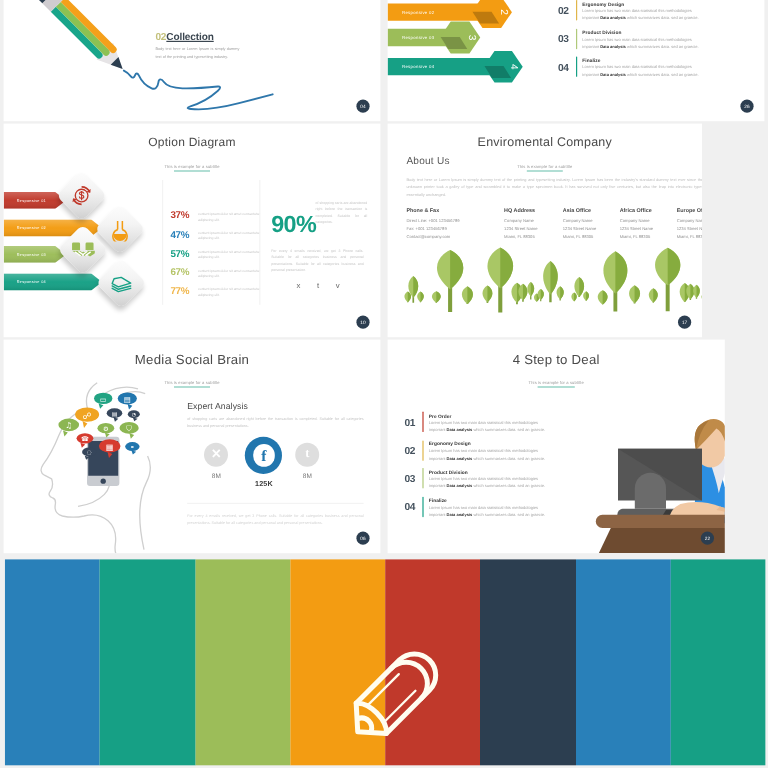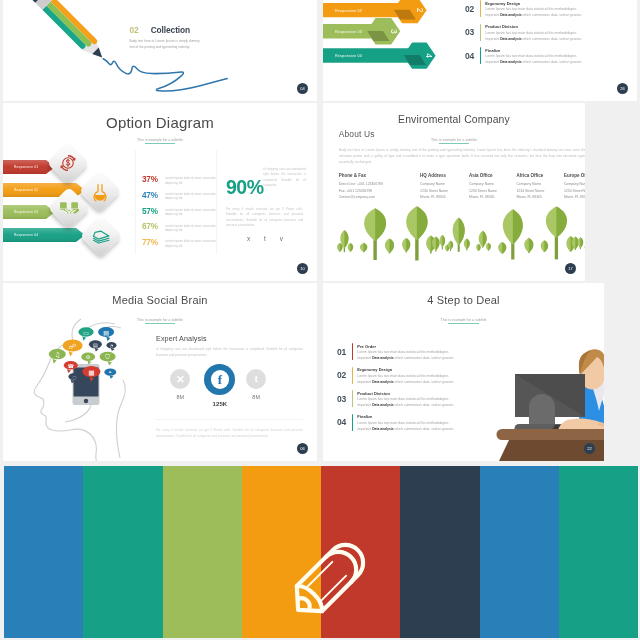--- a/index.html
+++ b/index.html
@@ -19,21 +19,21 @@
   .badge{position:absolute;right:9px;bottom:7px;width:11px;height:11px;border-radius:50%;
          background:#2c3e50;color:#fff;font-size:4px;line-height:11px;text-align:center;}
   
   .sl-title{position:absolute;left:0;right:0;text-align:center;color:#4a4a4a;
             font-size:14px;font-weight:400;letter-spacing:.2px;}
   .sl-sub{position:absolute;left:0;right:0;text-align:center;}
   .sl-sub span{display:inline-block;position:relative;font-size:3.4px;color:#9a9a9a;letter-spacing:.1px;line-height:4px;}
   .sl-sub span:after{content:"";position:absolute;left:17%;right:17%;bottom:-2.4px;height:1.2px;background:#7fc9b8;}
 
   
-  .s3 .sl-title{top:11px;font-size:15px;}
+  .s3 .sl-title{top:11px;font-size:10px;}
   .s3 .sl-sub{top:24px;}
   .ribbons{position:absolute;left:0px;top:57px;width:150px;}
   .rib{position:relative;height:14px;margin-bottom:8.7px;display:flex;align-items:center;}
   .rib .rt{position:relative;z-index:3;color:#fff;font-size:3.2px;letter-spacing:.25px;padding-left:11px;}
   .diamonds{position:absolute;left:0px;top:0px;width:160px;height:170px;}
   .dia{position:absolute;width:30px;height:30px;border-radius:5.5px;
        transform:rotate(45deg);
        background:linear-gradient(135deg,#fdfdfd 0%,#f4f4f4 40%,#e0e0e0 74%,#cccccc 100%);
        box-shadow:2px 3px 4px rgba(0,0,0,0.20);display:flex;align-items:center;justify-content:center;}
   .dia > svg{transform:rotate(-45deg);}
@@ -127,21 +127,21 @@
             <path d="M23.200000000000003 133.5 h56.5 a2.9 2.9 0 0 1 0 5.8 h-56.5 z" fill="#8cc152"></path>
             <path d="M23.200000000000003 139.3 h54 a2.9 2.9 0 0 1 0 5.8 h-54 z" fill="#18a58a"></path>
             <path d="M23.200000000000003 127.7 h-10 v17.4 h10 z" fill="#cfccd0"></path>
             <path d="M13.200000000000003 127.7 h-6 a4.2 4.2 0 0 0 -4.2 4.2 v9 a4.2 4.2 0 0 0 4.2 4.2 h6 z" fill="#2c3e50"></path>
           </g>
           <path d="M100.2 137.8 C103.2 139.2 104.8 141.0 106.2 142.8 C107.4 144.3 108.8 143.8 109.6 141.6 C110.3 139.6 111.8 139.8 112.8 142.0 C114.6 146.0 118.8 150.6 123.4 152.6 C126.2 153.8 128.4 152.0 129.0 147.6 C129.4 144.4 131.6 144.4 133.6 147.4 C135.8 150.6 140.6 152.4 149.0 152.6 C159.4 152.8 170.0 152.0 178.4 151.1 C181.0 150.8 181.2 152.3 178.6 154.6 C172.0 160.6 162.2 165.6 155.6 167.6 C152.4 168.6 152.6 169.5 156.2 169.8 C166.4 170.8 182.2 168.6 196.2 165.0 C208.2 161.9 216.6 159.6 224.2 157.6" fill="none" stroke="#2f77ab" stroke-width="1.55" stroke-linecap="round" stroke-linejoin="round"></path>
         </svg>
       </div>
     <div class="s1-cols">
         <div class="p1i" style="left: 126.5px; top: 104px;">
-          <div class="p1h"><span class="n" style="color: rgb(195, 192, 122);">02</span><span style="margin-left: 12px;">Collection</span></div>
+          <div class="p1h"><span class="n" style="color: rgb(195, 192, 122);">02</span><span style="margin-left: 0px; text-decoration: underline;">Collection</span></div>
           <div class="p1b">Body text here or Lorem Ipsum is simply dummy text of the printing and typesetting industry.</div>
         </div>
       </div>
     <div class="badge b-s1"><span>04</span></div>
   </div>
 
   <div class="slide s2">
     <div class="arrows">
         <svg viewBox="0 0 314 180" width="314" height="180" style="position: absolute; left: 0px; top: 0px;">
           <g>

